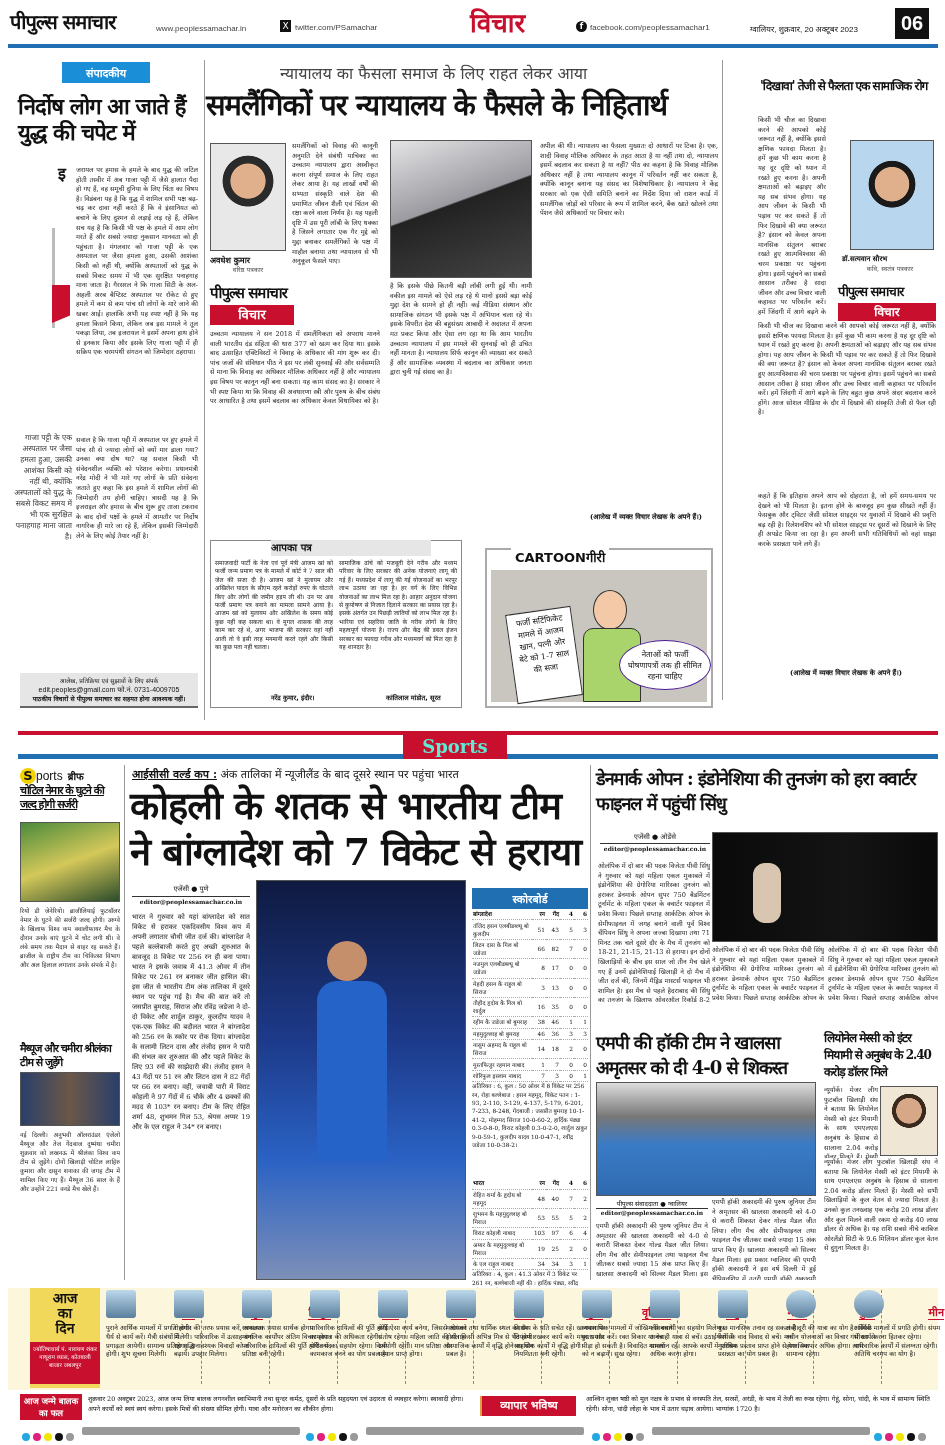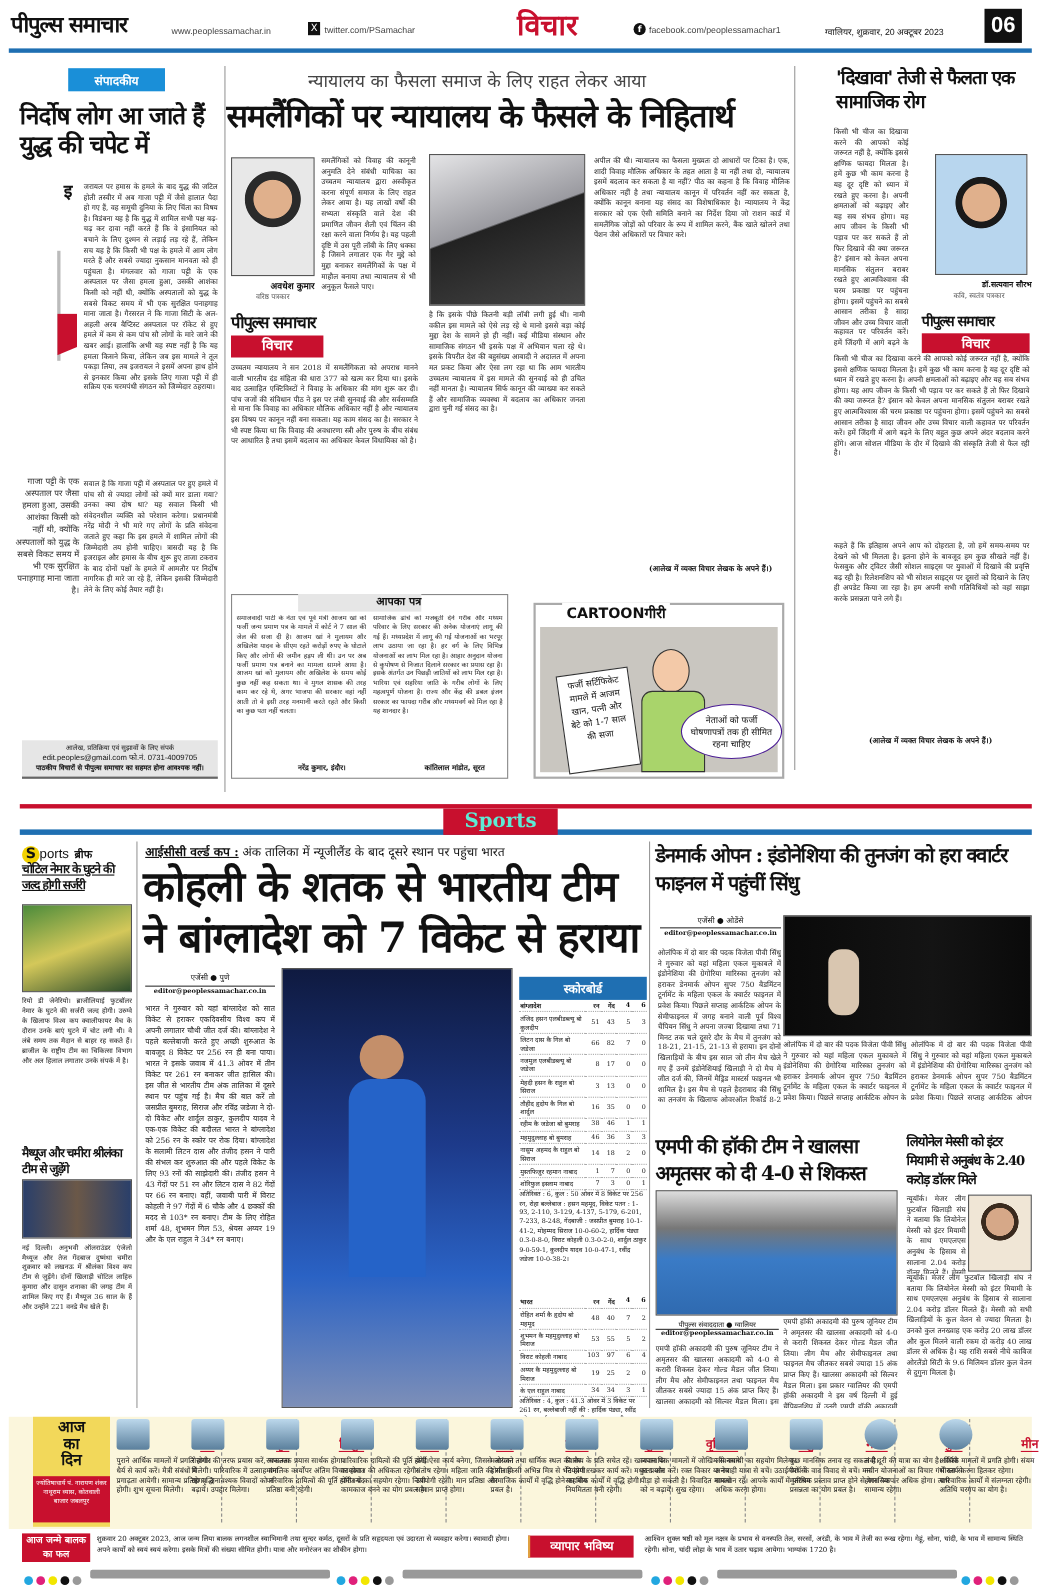--- a/index.html
+++ b/index.html
@@ -9,21 +9,21 @@
 .masthead{left:8px;top:8px;width:930px;height:34px}
 .logo{font-family:"DejaVu Serif",serif;font-weight:bold;font-size:20px;color:#111;letter-spacing:-1px}
 .url{font-size:8px;color:#444;font-family:"Liberation Sans",sans-serif}
 .section-title{font-size:26px;font-weight:bold;color:#c8102e;font-family:"DejaVu Serif",serif}
 .pageno{background:#111;color:#fff;font-weight:bold;font-size:20px;padding:4px 6px;font-family:"Liberation Sans Narrow","Liberation Sans",sans-serif}
 .blueline{height:4px;background:#1f6fb2}
 .h-big{font-weight:bold;font-family:"DejaVu Serif",serif;color:#111;letter-spacing:-1px}
 .tag-blue{background:#1a8fd8;color:#fff;font-size:11px;font-weight:bold;padding:3px 10px;text-align:center}
 .photo{background:linear-gradient(135deg,#9aa6b0,#3b4650);border:1px solid #555}
 .photo-warm{background:radial-gradient(circle at 50% 35%,#e0b08c 0 22%,#2a2a2a 23% 32%,#e8e8e8 33%)}
-.cap-name{font-size:8px;font-weight:bold;text-align:right;font-family:"DejaVu Serif",serif}
+.cap-name{font-size:8px;font-weight:bold;text-align:left;font-family:"DejaVu Serif",serif}
 .cap-role{font-size:6.5px;text-align:center;color:#555}
 .red-badge{background:#c8102e;color:#fff;font-weight:bold;text-align:center;font-family:"DejaVu Serif",serif}
 .vline{border-left:1px solid #999}
 .box{border:1px solid #888}
 .score-head{background:#1f6fb2;color:#fff;font-weight:bold;font-size:11px;text-align:center;padding:3px 0}
 table.score{width:100%;border-collapse:collapse;font-size:5.8px;font-family:"DejaVu Serif",serif}
 table.score td{padding:1.2px 1px;border-bottom:1px dotted #aaa}
 table.score td.n{text-align:right;width:14px}
 .rashi-wrap{left:8px;top:1288px;width:930px;height:102px;background:#fbf6dc}
 .rashi{position:absolute;top:4px;width:100px;height:94px;border-right:1px dashed #888;padding:0 4px}
@@ -74,33 +74,33 @@
 <div class="abs logo" style="left:210px;top:282px;font-size:15px">पीपुल्स समाचार</div>
 <div class="abs red-badge" style="left:210px;top:305px;width:84px;height:20px;font-size:13px;line-height:20px">विचार</div>
 <div class="abs body-text" style="left:292px;top:142px;width:86px;height:180px;overflow:hidden">समलैंगिकों को विवाह की कानूनी अनुमति देने संबंधी याचिका का उच्चतम न्यायालय द्वारा अस्वीकृत करना संपूर्ण समाज के लिए राहत लेकर आया है। यह लाखों वर्षों की सभ्यता संस्कृति वाले देश की प्रमाणित जीवन शैली एवं चिंतन की रक्षा करने वाला निर्णय है। यह पहली दृष्टि में उस पूरी लॉबी के लिए धक्का है जिसने लगातार एक गैर मुद्दे को मुद्दा बनाकर समलैंगिकों के पक्ष में माहौल बनाया तथा न्यायालय से भी अनुकूल फैसले पाए।</div>
 <div class="abs body-text" style="left:210px;top:330px;width:170px;height:192px;overflow:hidden">उच्चतम न्यायालय ने सन 2018 में समलैंगिकता को अपराध मानने वाली भारतीय दंड संहिता की धारा 377 को खत्म कर दिया था। इसके बाद उत्साहित एक्टिविस्टों ने विवाह के अधिकार की मांग शुरू कर दी। पांच जजों की संविधान पीठ ने इस पर लंबी सुनवाई की और सर्वसम्मति से माना कि विवाह का अधिकार मौलिक अधिकार नहीं है और न्यायालय इस विषय पर कानून नहीं बना सकता। यह काम संसद का है। सरकार ने भी स्पष्ट किया था कि विवाह की अवधारणा स्त्री और पुरुष के बीच संबंध पर आधारित है तथा इसमें बदलाव का अधिकार केवल विधायिका को है।</div>
 <div class="abs photo" style="left:390px;top:140px;width:142px;height:138px;background:linear-gradient(160deg,#e4e4e6,#9a9aa0 45%,#222 46%,#444)"></div>
 <div class="abs body-text" style="left:390px;top:282px;width:142px;height:240px;overflow:hidden">है कि इसके पीछे कितनी बड़ी लॉबी लगी हुई थी। नामी वकील इस मामले को ऐसे लड़ रहे थे मानो इससे बड़ा कोई मुद्दा देश के सामने हो ही नहीं। कई मीडिया संस्थान और सामाजिक संगठन भी इसके पक्ष में अभियान चला रहे थे। इसके विपरीत देश की बहुसंख्य आबादी ने अदालत में अपना मत प्रकट किया और ऐसा लग रहा था कि आम भारतीय उच्चतम न्यायालय में इस मामले की सुनवाई को ही उचित नहीं मानता है। न्यायालय सिर्फ कानून की व्याख्या कर सकते हैं और सामाजिक व्यवस्था में बदलाव का अधिकार जनता द्वारा चुनी गई संसद का है।</div>
 <div class="abs body-text" style="left:540px;top:142px;width:178px;height:370px;overflow:hidden">अपील की थी। न्यायालय का फैसला मुख्यतः दो आधारों पर टिका है। एक, शादी विवाह मौलिक अधिकार के तहत आता है या नहीं तथा दो, न्यायालय इसमें बदलाव कर सकता है या नहीं? पीठ का कहना है कि विवाह मौलिक अधिकार नहीं है तथा न्यायालय कानून में परिवर्तन नहीं कर सकता है, क्योंकि कानून बनाना यह संसद का विशेषाधिकार है। न्यायालय ने केंद्र सरकार को एक ऐसी समिति बनाने का निर्देश दिया जो राशन कार्ड में समलैंगिक जोड़ों को परिवार के रूप में शामिल करने, बैंक खाते खोलने तथा पेंशन जैसे अधिकारों पर विचार करे।</div>
 <div class="abs" style="left:590px;top:512px;font-size:6.8px;font-weight:bold;font-family:'DejaVu Serif',serif">(आलेख में व्यक्त विचार लेखक के अपने हैं।)</div>
 <div class="abs vline" style="left:722px;top:60px;height:640px"></div>
 
-<div class="abs h-big" style="left:760px;top:60px;width:180px;font-size:17px;line-height:22px">'दिखावा' तेजी से फैलता एक सामाजिक रोग</div>
+<div class="abs h-big" style="left:760px;top:75px;width:180px;font-size:12px;line-height:22px">'दिखावा' तेजी से फैलता एक सामाजिक रोग</div>
 <div class="abs body-text" style="left:758px;top:116px;width:68px;height:200px;overflow:hidden">किसी भी चीज का दिखावा करने की आपको कोई जरूरत नहीं है, क्योंकि इससे क्षणिक फायदा मिलता है। हमें कुछ भी काम करना है यह दूर दृष्टि को ध्यान में रखते हुए करना है। अपनी क्षमताओं को बढ़ाइए और यह सब संभव होगा। यह आप जीवन के किसी भी पड़ाव पर कर सकते हैं तो फिर दिखावे की क्या जरूरत है? इंसान को केवल अपना मानसिक संतुलन बराबर रखते हुए आत्मविश्वास की चरम प्रकाष्ठा पर पहुंचना होगा। इसमें पहुंचने का सबसे आसान तरीका है सादा जीवन और उच्च विचार वाली कहावत पर परिवर्तन करें। हमें जिंदगी में आगे बढ़ने के लिए बहुत कुछ अपने अंदर बदलाव करने होंगे। आज सोशल मीडिया के दौर में दिखावे की संस्कृति तेजी से फैल रही है।</div>
 <div class="abs photo" style="left:850px;top:140px;width:84px;height:110px;background:radial-gradient(circle at 50% 40%,#e0b08c 0 22%,#1a1a1a 23% 30%,#b8d6ee 31%)"></div>
 <div class="abs cap-name" style="left:842px;top:254px;width:96px;font-size:7px">डॉ.सत्यवान सौरभ</div>
 <div class="abs cap-role" style="left:842px;top:264px;width:96px">कवि, स्वतंत्र पत्रकार</div>
 <div class="abs logo" style="left:838px;top:282px;font-size:13px">पीपुल्स समाचार</div>
 <div class="abs red-badge" style="left:838px;top:303px;width:98px;height:18px;font-size:12px;line-height:18px">विचार</div>
 <div class="abs body-text" style="left:758px;top:322px;width:178px;height:170px;overflow:hidden">किसी भी चीज का दिखावा करने की आपको कोई जरूरत नहीं है, क्योंकि इससे क्षणिक फायदा मिलता है। हमें कुछ भी काम करना है यह दूर दृष्टि को ध्यान में रखते हुए करना है। अपनी क्षमताओं को बढ़ाइए और यह सब संभव होगा। यह आप जीवन के किसी भी पड़ाव पर कर सकते हैं तो फिर दिखावे की क्या जरूरत है? इंसान को केवल अपना मानसिक संतुलन बराबर रखते हुए आत्मविश्वास की चरम प्रकाष्ठा पर पहुंचना होगा। इसमें पहुंचने का सबसे आसान तरीका है सादा जीवन और उच्च विचार वाली कहावत पर परिवर्तन करें। हमें जिंदगी में आगे बढ़ने के लिए बहुत कुछ अपने अंदर बदलाव करने होंगे। आज सोशल मीडिया के दौर में दिखावे की संस्कृति तेजी से फैल रही है।</div>
 <div class="abs body-text" style="left:758px;top:492px;width:178px;height:175px;overflow:hidden">कहते हैं कि इतिहास अपने आप को दोहराता है, जो हमें समय-समय पर देखने को भी मिलता है। इतना होने के बावजूद हम कुछ सीखते नहीं हैं। फेसबुक और ट्विटर जैसी सोशल साइट्स पर युवाओं में दिखावे की प्रवृत्ति बढ़ रही है। रिलेशनशिप को भी सोशल साइट्स पर दूसरों को दिखाने के लिए ही अपडेट किया जा रहा है। हम अपनी सभी गतिविधियों को वहां साझा करके प्रसन्नता पाने लगे हैं।</div>
 <div class="abs" style="left:790px;top:668px;font-size:6.8px;font-weight:bold;font-family:'DejaVu Serif',serif">(आलेख में व्यक्त विचार लेखक के अपने हैं।)</div>
 
 <div class="abs box" style="left:210px;top:540px;width:252px;height:168px">
-  <div class="abs" style="left:60px;top:-1px;width:112px;height:16px;background:#e6e6e6;text-align:right;font-weight:bold;font-size:10px;line-height:16px">आपका पत्र</div>
+  <div class="abs" style="left:60px;top:-1px;width:160px;height:16px;background:#e6e6e6;text-align:left;font-weight:bold;font-size:10px;line-height:16px">आपका पत्र</div>
   <div class="abs body-text" style="left:4px;top:18px;width:118px;height:132px;overflow:hidden;font-size:6px;line-height:8.4px">समाजवादी पार्टी के नेता एवं पूर्व मंत्री आजम खां को फर्जी जन्म प्रमाण पत्र के मामले में कोर्ट ने 7 साल की जेल की सजा दी है। आजम खां ने मुलायम और अखिलेश यादव के सीएम रहते करोड़ों रुपए के घोटाले किए और लोगों की जमीन हड़प ली थी। उन पर अब फर्जी प्रमाण पत्र बनाने का मामला सामने आया है। आजम खां को मुलायम और अखिलेश के समय कोई कुछ नहीं कह सकता था। वे मुगल शासक की तरह काम कर रहे थे, अगर भाजपा की सरकार वहां नहीं आती तो वे इसी तरह मनमानी करते रहते और किसी का कुछ पता नहीं चलता।</div>
   <div class="abs" style="left:60px;top:152px;font-size:6.5px;font-weight:bold">नरेंद्र कुमार, इंदौर।</div>
   <div class="abs body-text" style="left:128px;top:18px;width:118px;height:132px;overflow:hidden;font-size:6px;line-height:8.4px">सामाजिक ढांचे को मजबूती देने गरीब और मध्यम परिवार के लिए सरकार की अनेक योजनाएं लागू की गई हैं। मध्यप्रदेश में लागू की गई योजनाओं का भरपूर लाभ उठाया जा रहा है। हर वर्ग के लिए विभिन्न योजनाओं का लाभ मिल रहा है। आहार अनुदान योजना से कुपोषण से निजात दिलाने सरकार का प्रयास रहा है। इसके अंतर्गत उन पिछड़ी जातियों को लाभ मिल रहा है। भारिया एवं सहरिया जाति के गरीब लोगों के लिए महत्वपूर्ण योजना है। राज्य और केंद्र की डबल इंजन सरकार का फायदा गरीब और मध्यमवर्ग को मिल रहा है यह शानदार है।</div>
   <div class="abs" style="left:175px;top:152px;font-size:6.5px;font-weight:bold">कांतिलाल मांडोत, सूरत</div>
 </div>
 
 <div class="abs box" style="left:485px;top:548px;width:228px;height:160px;border:2px solid #aaa">
   <div class="abs" style="left:24px;top:-2px;background:#fff;padding:0 4px;font-weight:bold;font-size:13px;font-family:'DejaVu Sans',sans-serif">CARTOONगीरी</div>
   <div class="abs cartoon-bg" style="left:4px;top:20px;width:216px;height:132px">
     <div class="abs" style="left:102px;top:20px;width:34px;height:40px;border-radius:50%;background:#f3c9a8;border:1px solid #333"></div>

